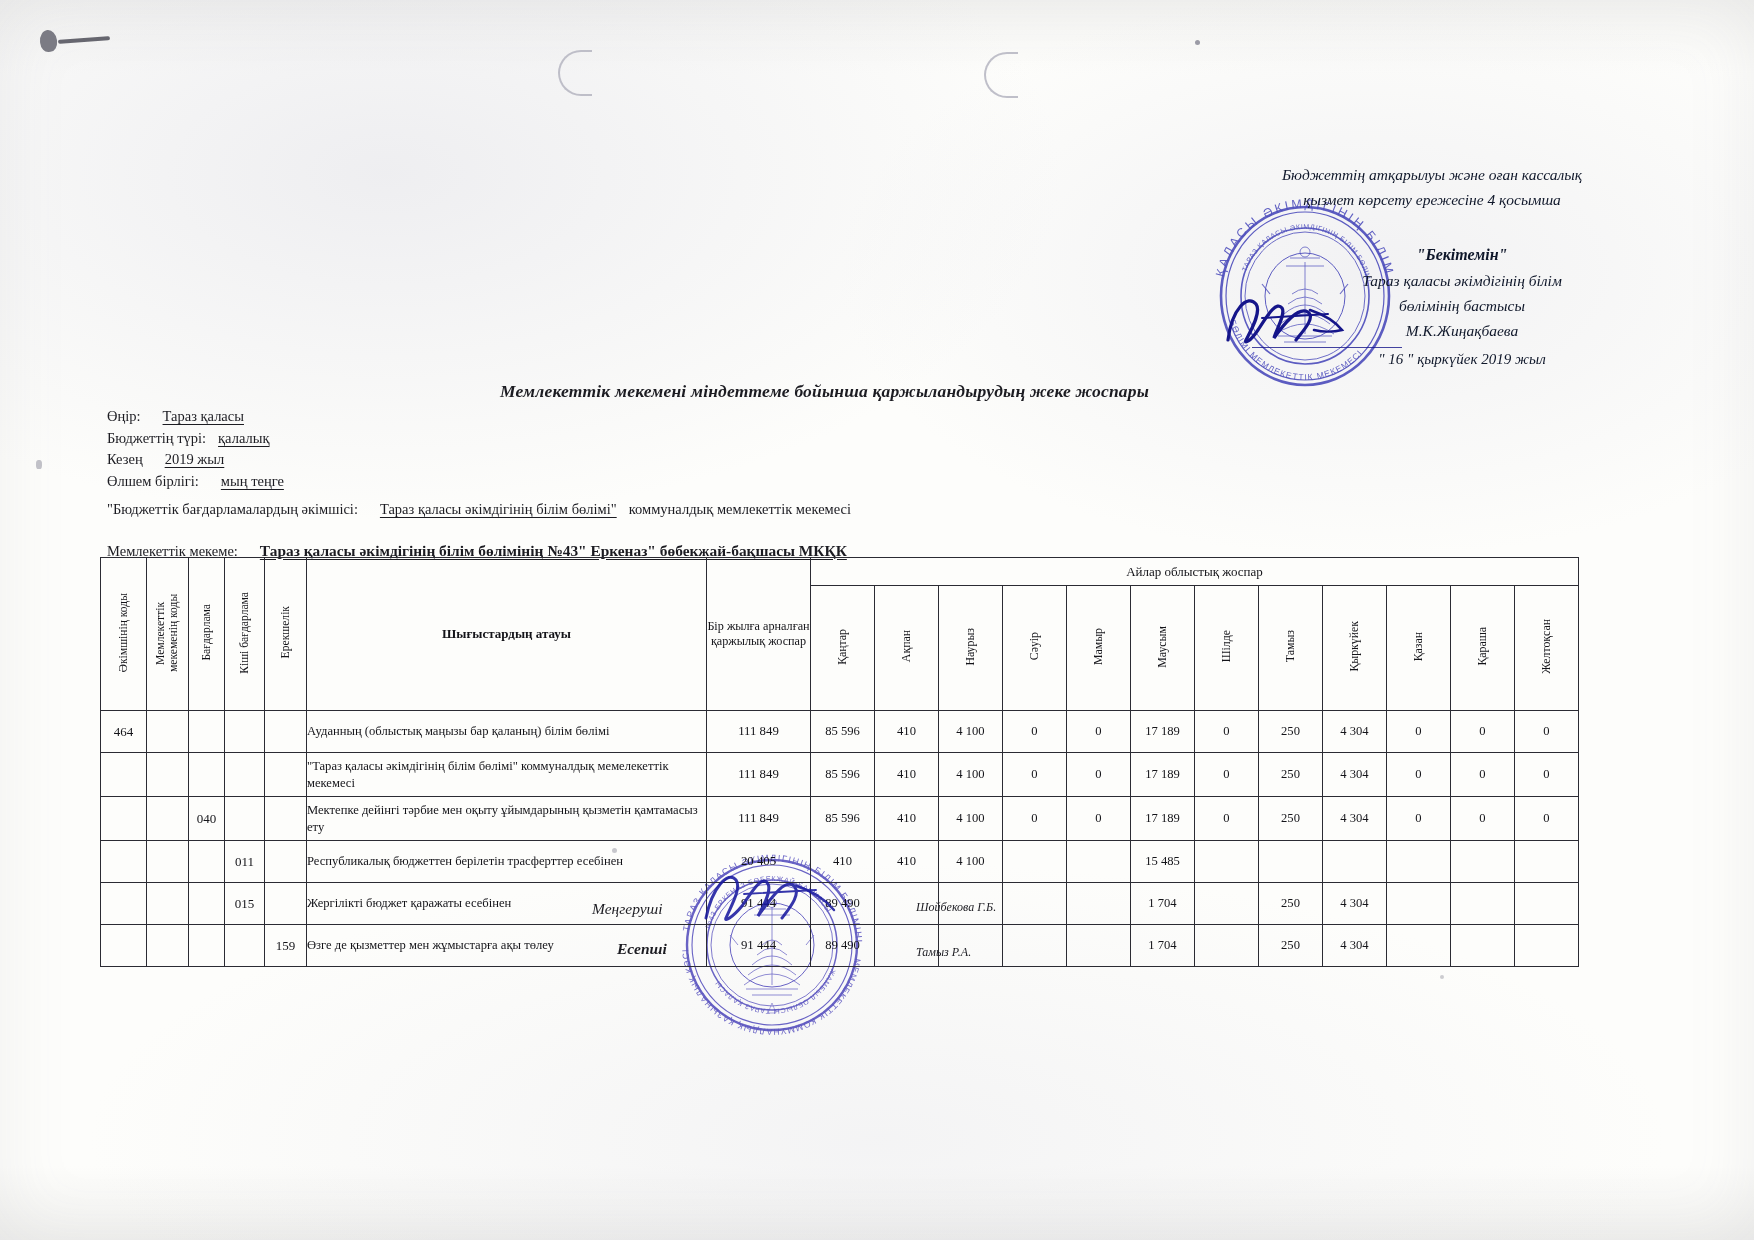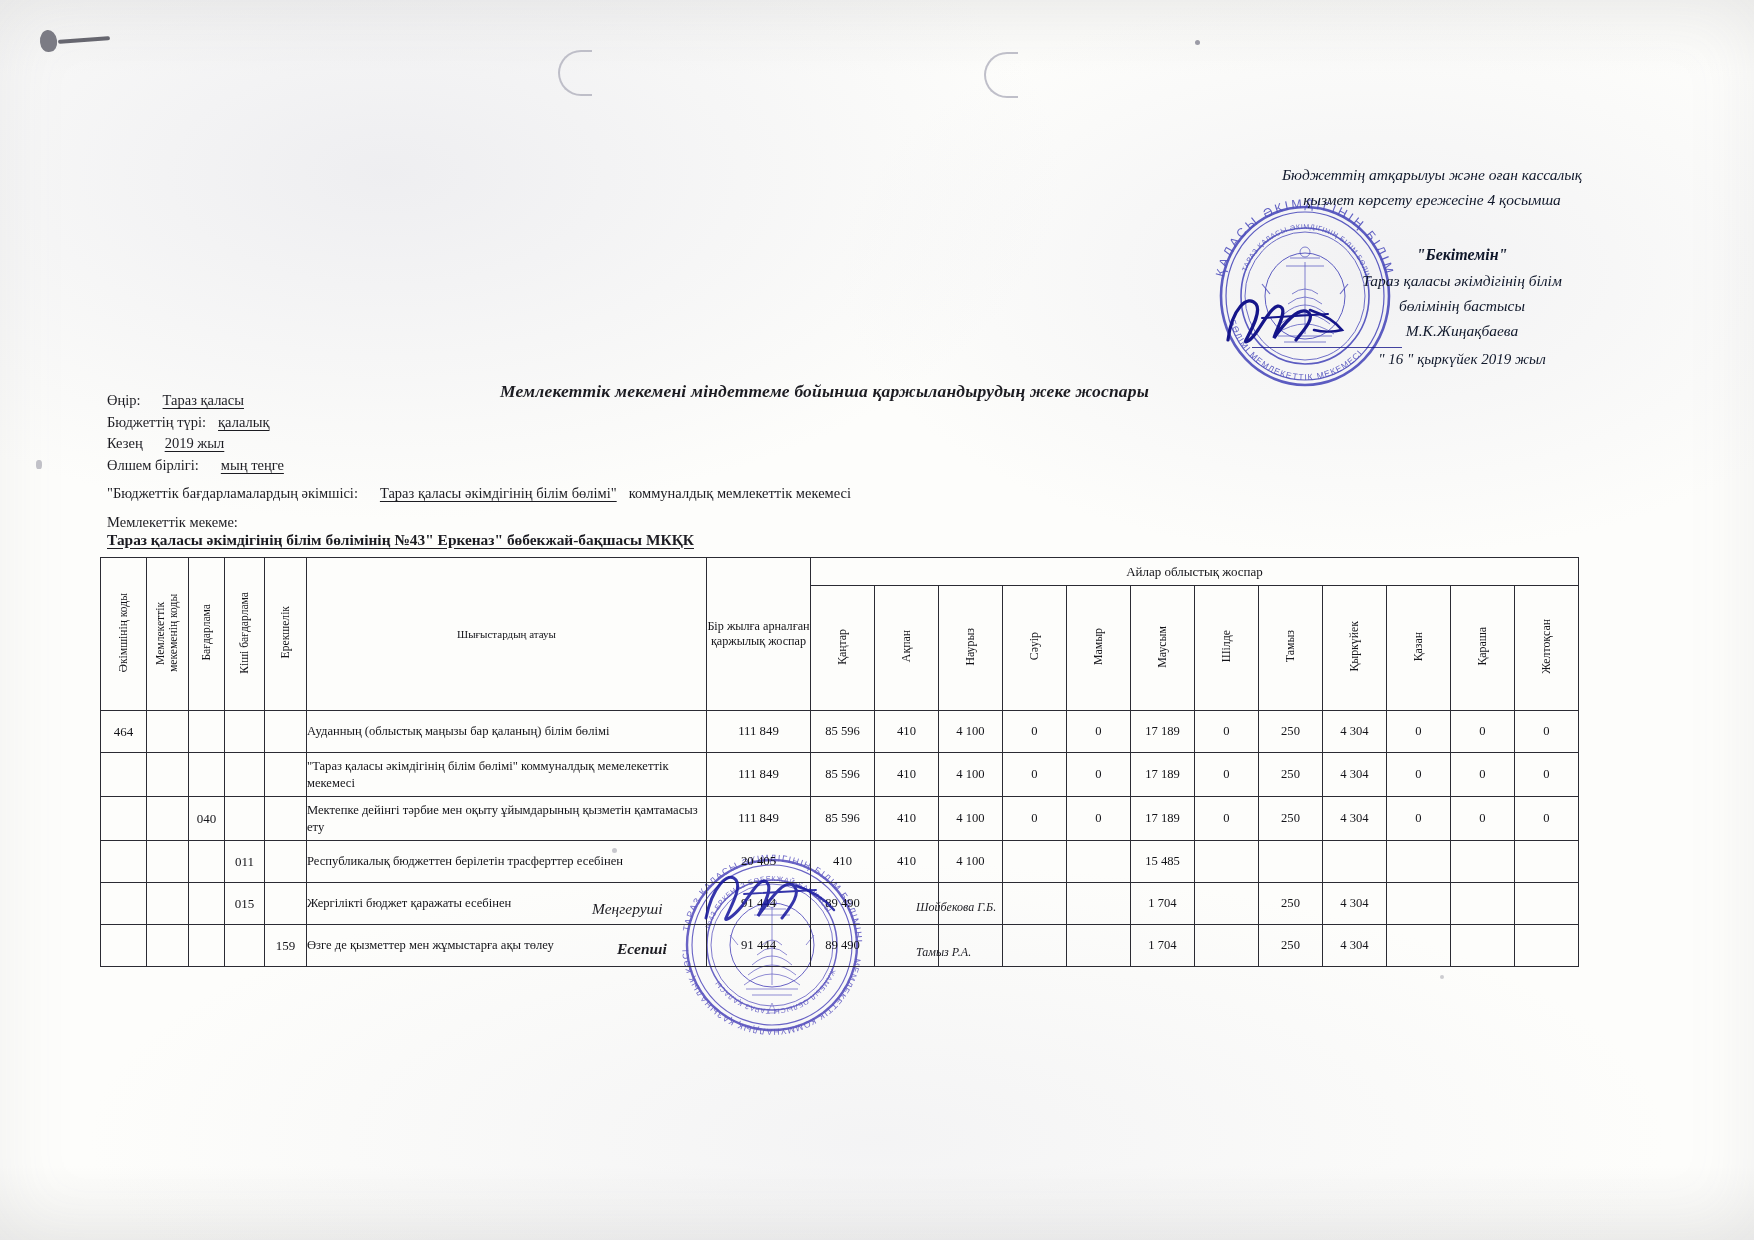--- a/index.html
+++ b/index.html
@@ -88,28 +88,28 @@
   .stamp-bottom{ left:672px; top:845px; }
 
   
   .doc-title{
     position:absolute; left:500px; top:381px;
     font-style:italic; font-weight:700; font-size:17.5px;
     letter-spacing:.2px; white-space:nowrap; z-index:5;
   }
 
   
-  .meta{ position:absolute; left:107px; top:392px; z-index:5; font-size:14.5px; }
+  .meta{ position:absolute; left:107px; top:408px; z-index:5; font-size:14.5px; }
   .meta .row{ display:flex; align-items:baseline; height:21.5px; white-space:nowrap;}
   .meta .lbl{ }
   .meta .val{ text-decoration:underline; text-underline-offset:2.5px; }
   .meta .gap-sm{ display:inline-block; width:12px; }
   .meta .gap-md{ display:inline-block; width:22px; }
   .meta .row.r5{ margin-top:7px; font-size:14.5px; }
-  .meta .row.r6{ margin-top:7px; font-size:15px;flex-direction:column; }
+  .meta .row.r6{ margin-top:19px; font-size:15px; }
   .meta .row.r6 .lbl{ font-size:14.5px; }
   .meta .row.r6 .val{ font-weight:700; font-size:15.4px; }
 
   
   .tbl-wrap{ position:absolute; left:100px; top:557px; z-index:5; }
   table.main{
     border-collapse:collapse;
     font-size:12.4px;
     color:#141419;
   }
@@ -127,21 +127,21 @@
   }
   .vhead .rot{
     writing-mode:vertical-rl;
     transform:rotate(180deg);
     white-space:nowrap;
     display:inline-block;
     line-height:1.15;
     padding:4px 0;
   }
   .vhead .rot.two{ white-space:normal; height:118px; text-align:center;}
-  th.name-h{ width:400px; text-align:center; font-weight:400; font-size:11px; padding:4px 6px;}
+  th.name-h{ width:400px; text-align:center; font-weight:700; font-size:13px; padding:4px 6px;}
   th.year-h{ width:104px; text-align:center; font-weight:400; font-size:12.2px; line-height:1.25; padding:4px 4px;}
   th.months-top{ text-align:center; font-weight:400; font-size:13px; height:28px;}
   th.month{ width:64px; }
   th.month .rot{ font-size:11.8px; }
 
   td.code{ width:46px; text-align:center; height:40px; font-size:13px;}
   td.c2{ width:42px; }
   td.c3{ width:36px; }
   td.c4{ width:40px; }
   td.c5{ width:42px; }

